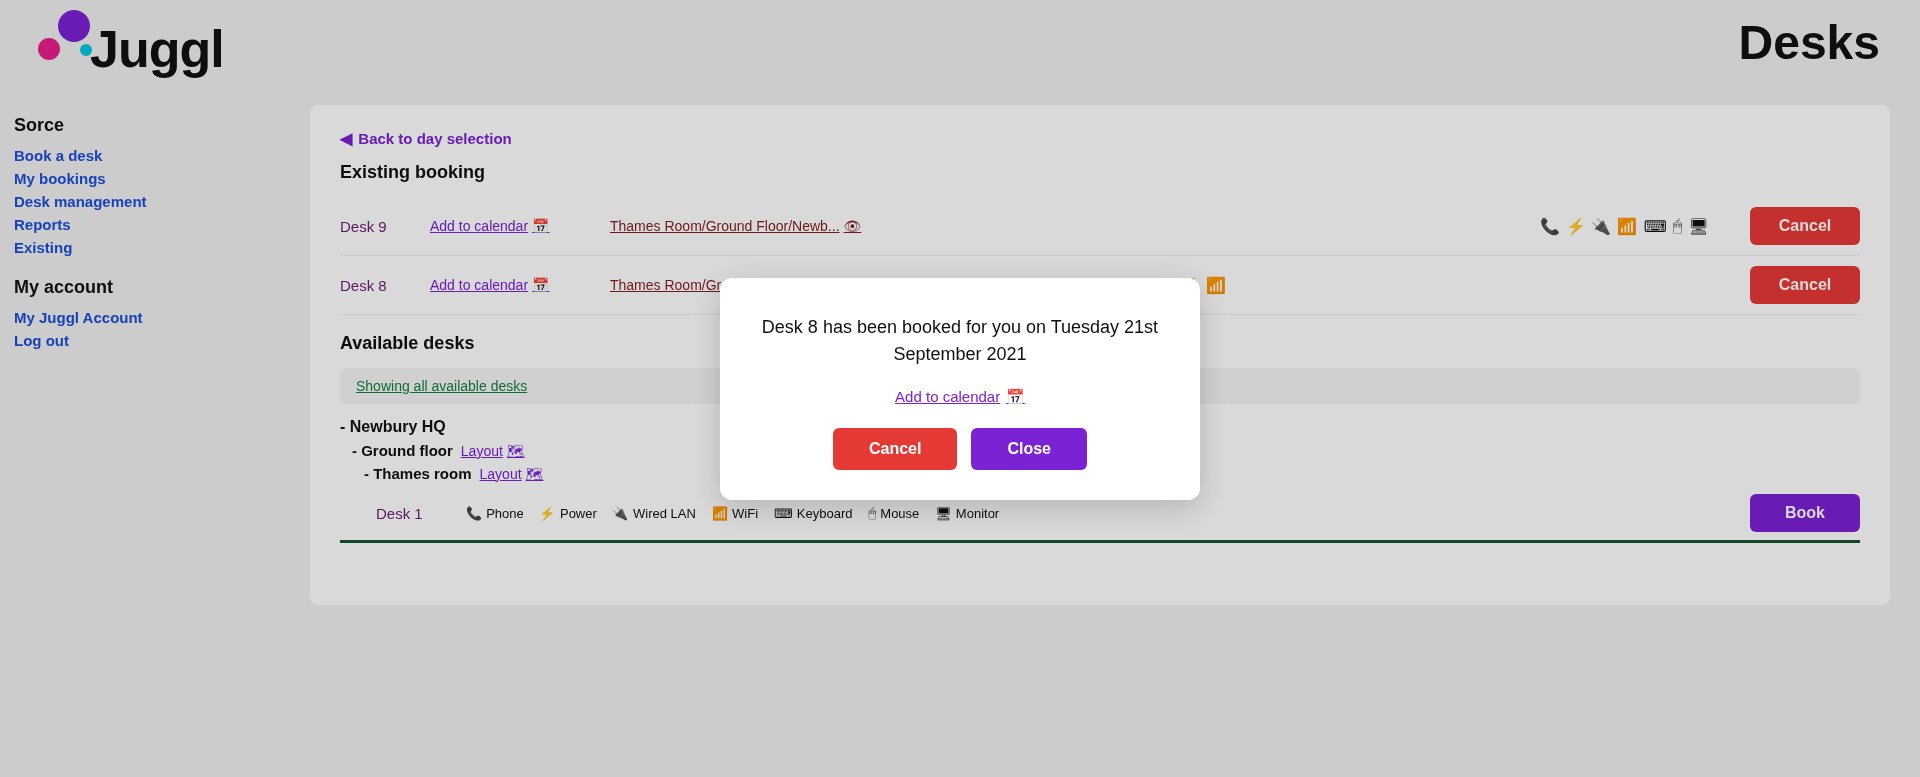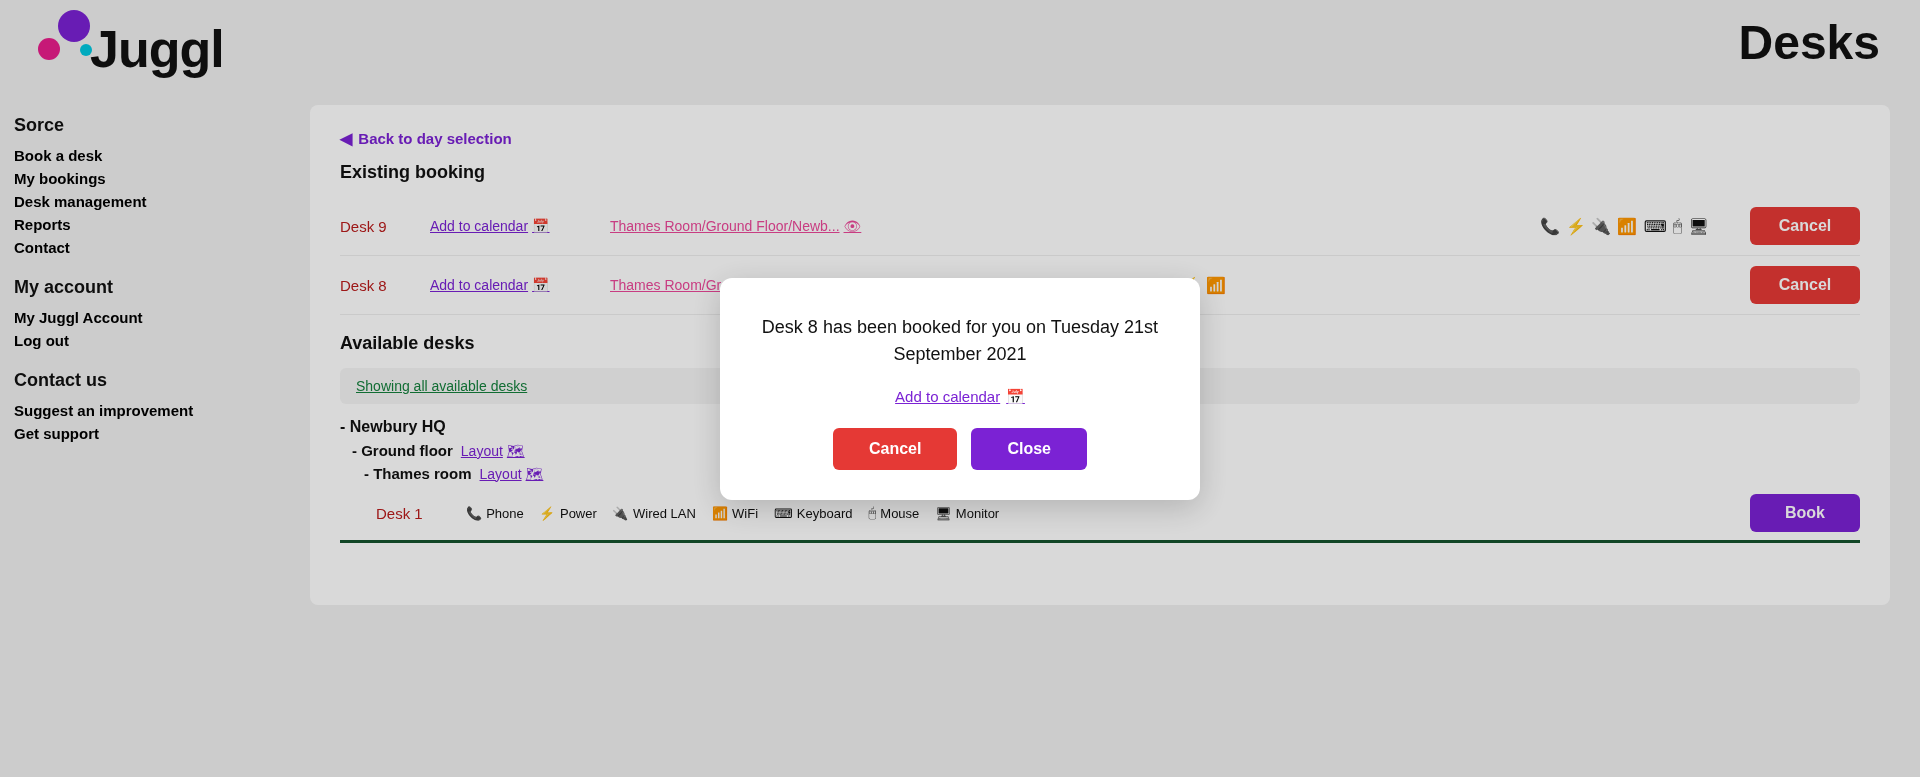--- a/index.html
+++ b/index.html
@@ -75,21 +75,21 @@
     }
     .sidebar-section-title {
       font-size: 18px;
       font-weight: 700;
       color: #111;
       margin-bottom: 8px;
       margin-top: 10px;
     }
     .sidebar-link {
       display: block;
-      color: #000000;
+      color: #1d4ed8;
       text-decoration: none;
       font-size: 15px;
       padding: 3px 0;
       font-weight: 600;
     }
     .sidebar-link.active {
       font-weight: 800;
     }
 
     
@@ -132,34 +132,34 @@
     }
     .desk-row {
       display: flex;
       align-items: center;
       padding: 10px 0;
       border-bottom: 1px solid #eee;
       gap: 10px;
     }
     .desk-name {
       font-size: 15px;
-      color: #b91c1c;
+      color: #701a75;
       min-width: 80px;
     }
     .desk-calendar-link {
       color: #7b22d4;
       text-decoration: underline;
       font-size: 14px;
       display: flex;
       align-items: center;
       gap: 4px;
       min-width: 170px;
     }
     .desk-location-link {
-      color: #ec4899;
+      color: #7f1d1d;
       text-decoration: underline;
       font-size: 14px;
       display: flex;
       align-items: center;
       gap: 4px;
       flex: 1;
     }
     .desk-amenities {
       display: flex;
       align-items: center;
@@ -339,31 +339,26 @@
 
 <div class="layout">
 
   <nav class="sidebar">
     <div>
       <div class="sidebar-section-title">Sorce</div>
       <a class="sidebar-link active">Book a desk</a>
       <a class="sidebar-link">My bookings</a>
       <a class="sidebar-link">Desk management</a>
       <a class="sidebar-link">Reports</a>
-      <a class="sidebar-link">Contact</a>
+      <a class="sidebar-link">Existing</a>
     </div>
     <div style="margin-top:18px;">
       <div class="sidebar-section-title">My account</div>
       <a class="sidebar-link">My Juggl Account</a>
       <a class="sidebar-link">Log out</a>
-    </div>
-    <div style="margin-top:18px;">
-      <div class="sidebar-section-title">Contact us</div>
-      <a class="sidebar-link">Suggest an improvement</a>
-      <a class="sidebar-link">Get support</a>
     </div>
   </nav>
 
   <main class="main">
     <div class="content-card">
 
       <a class="back-link">
         <span class="back-arrow">◀</span>
         <span>Back to day selection</span>
       </a>

